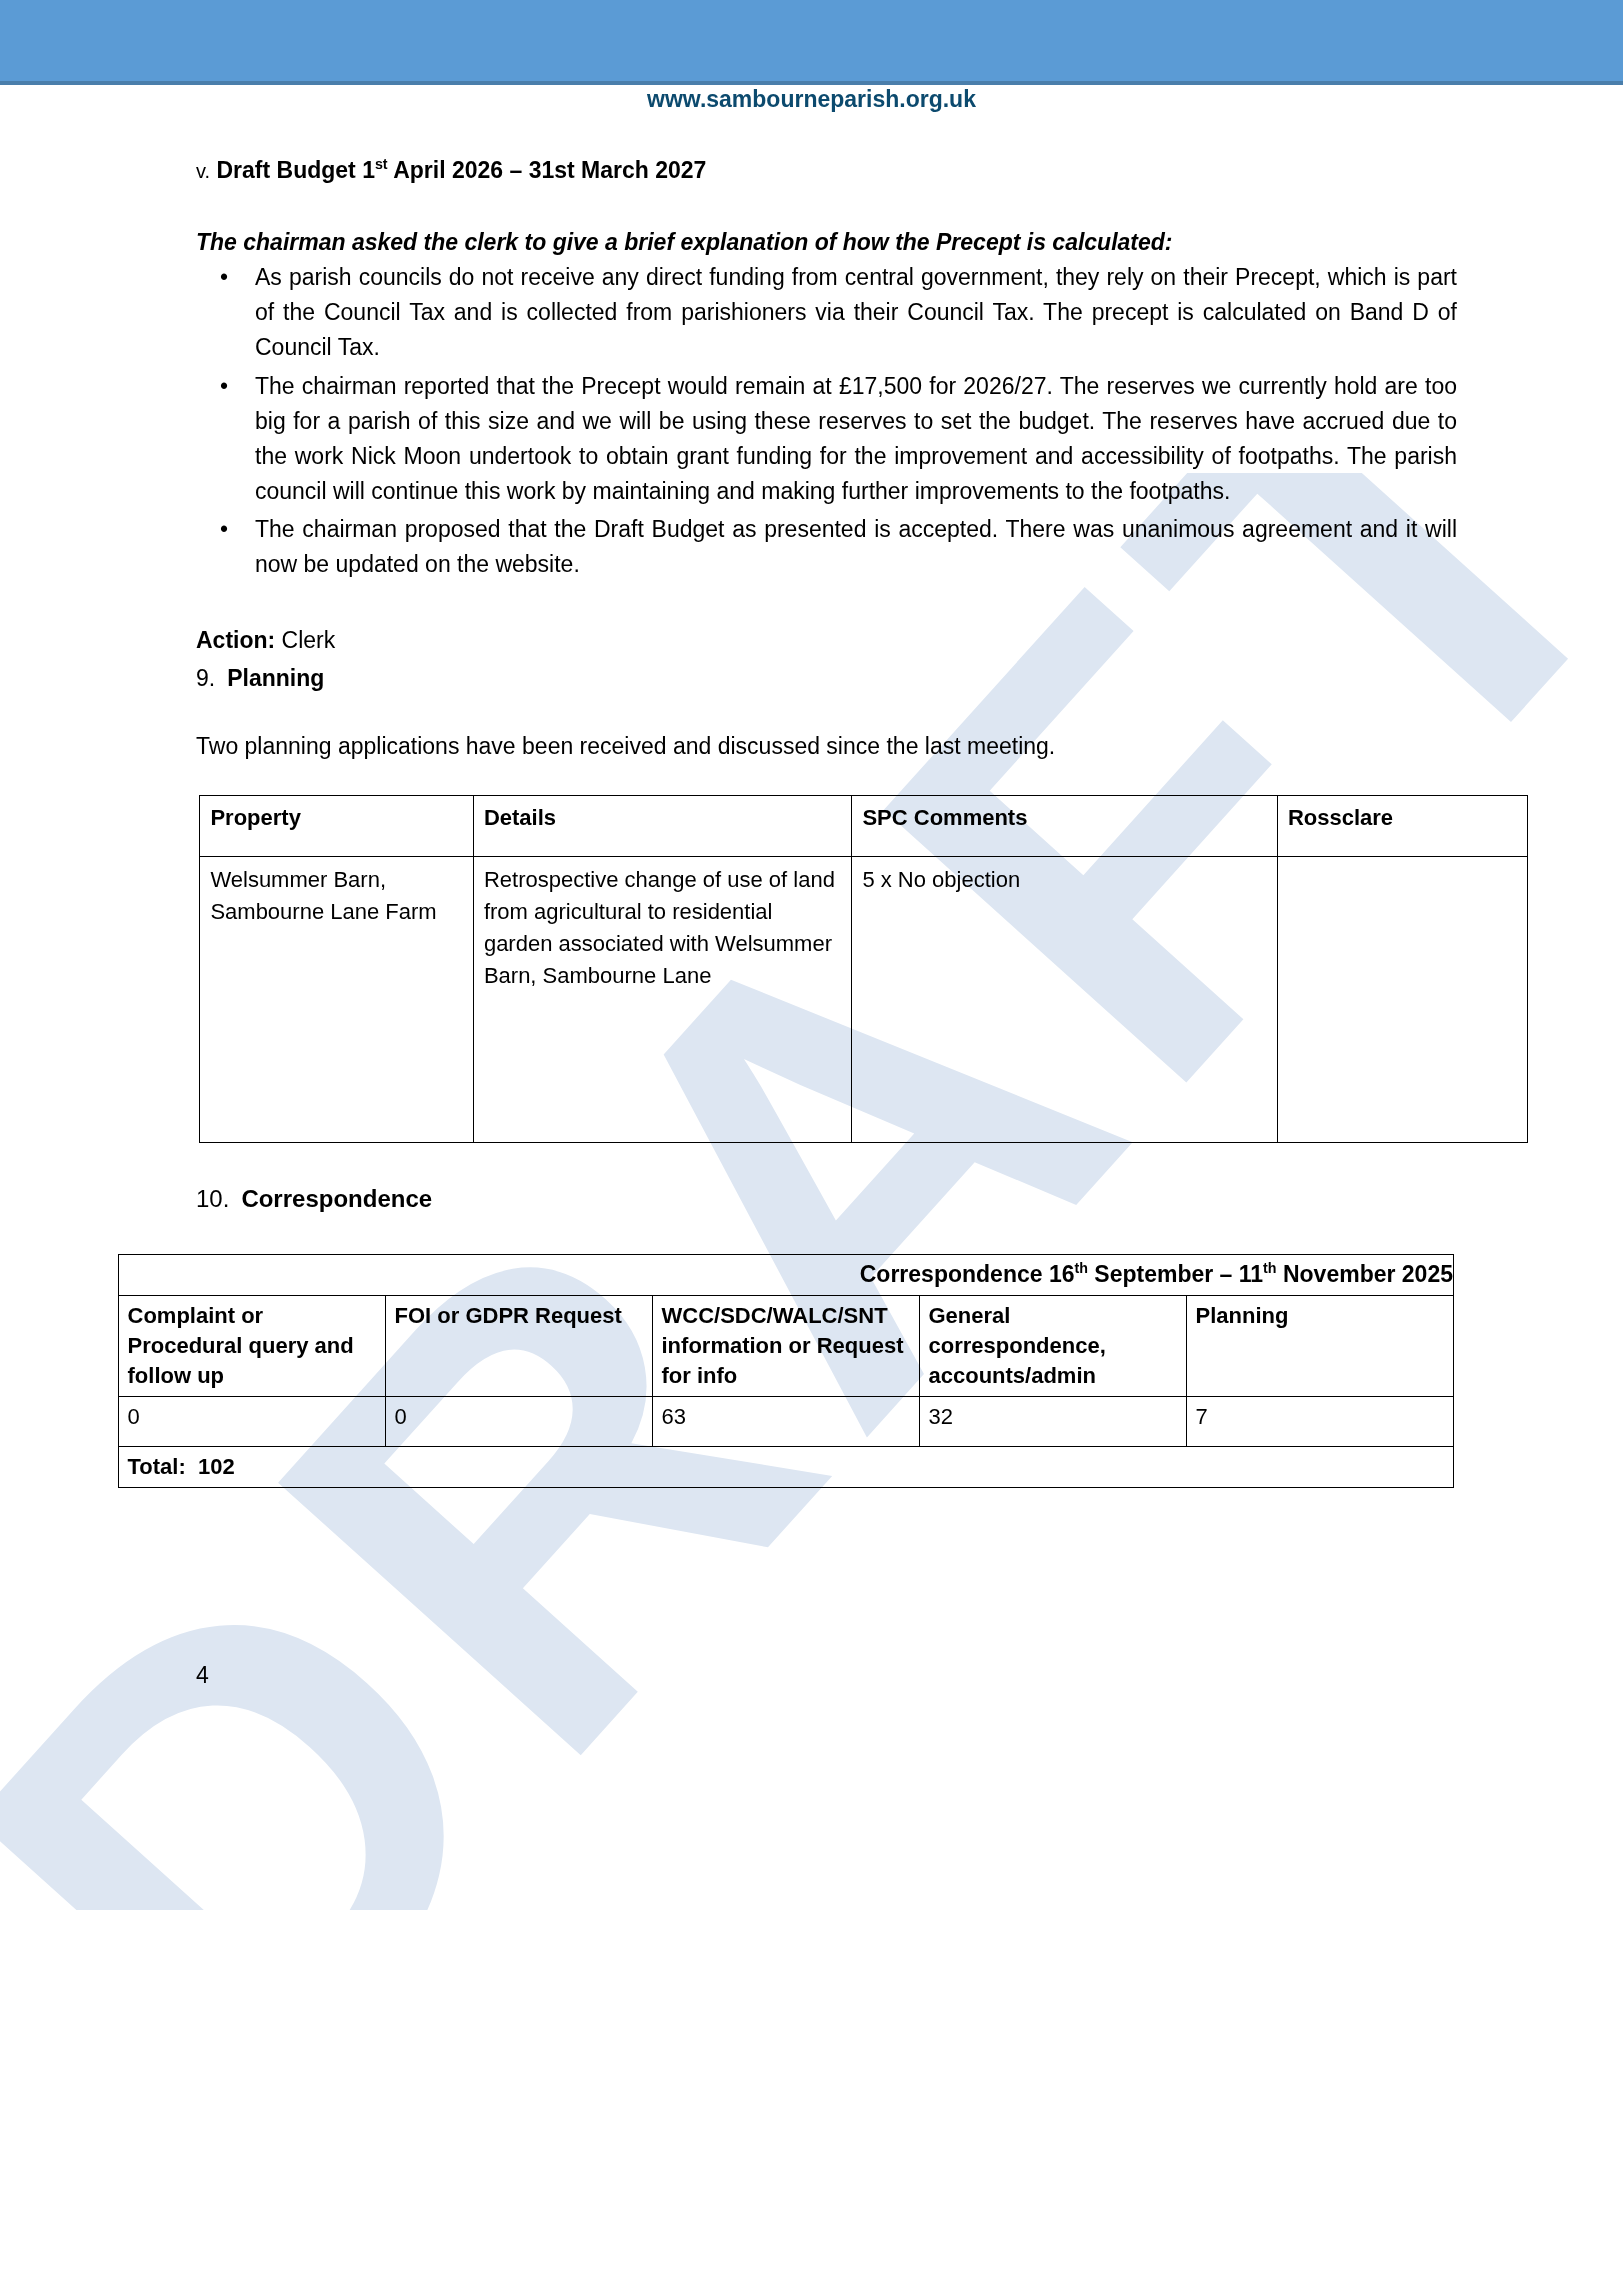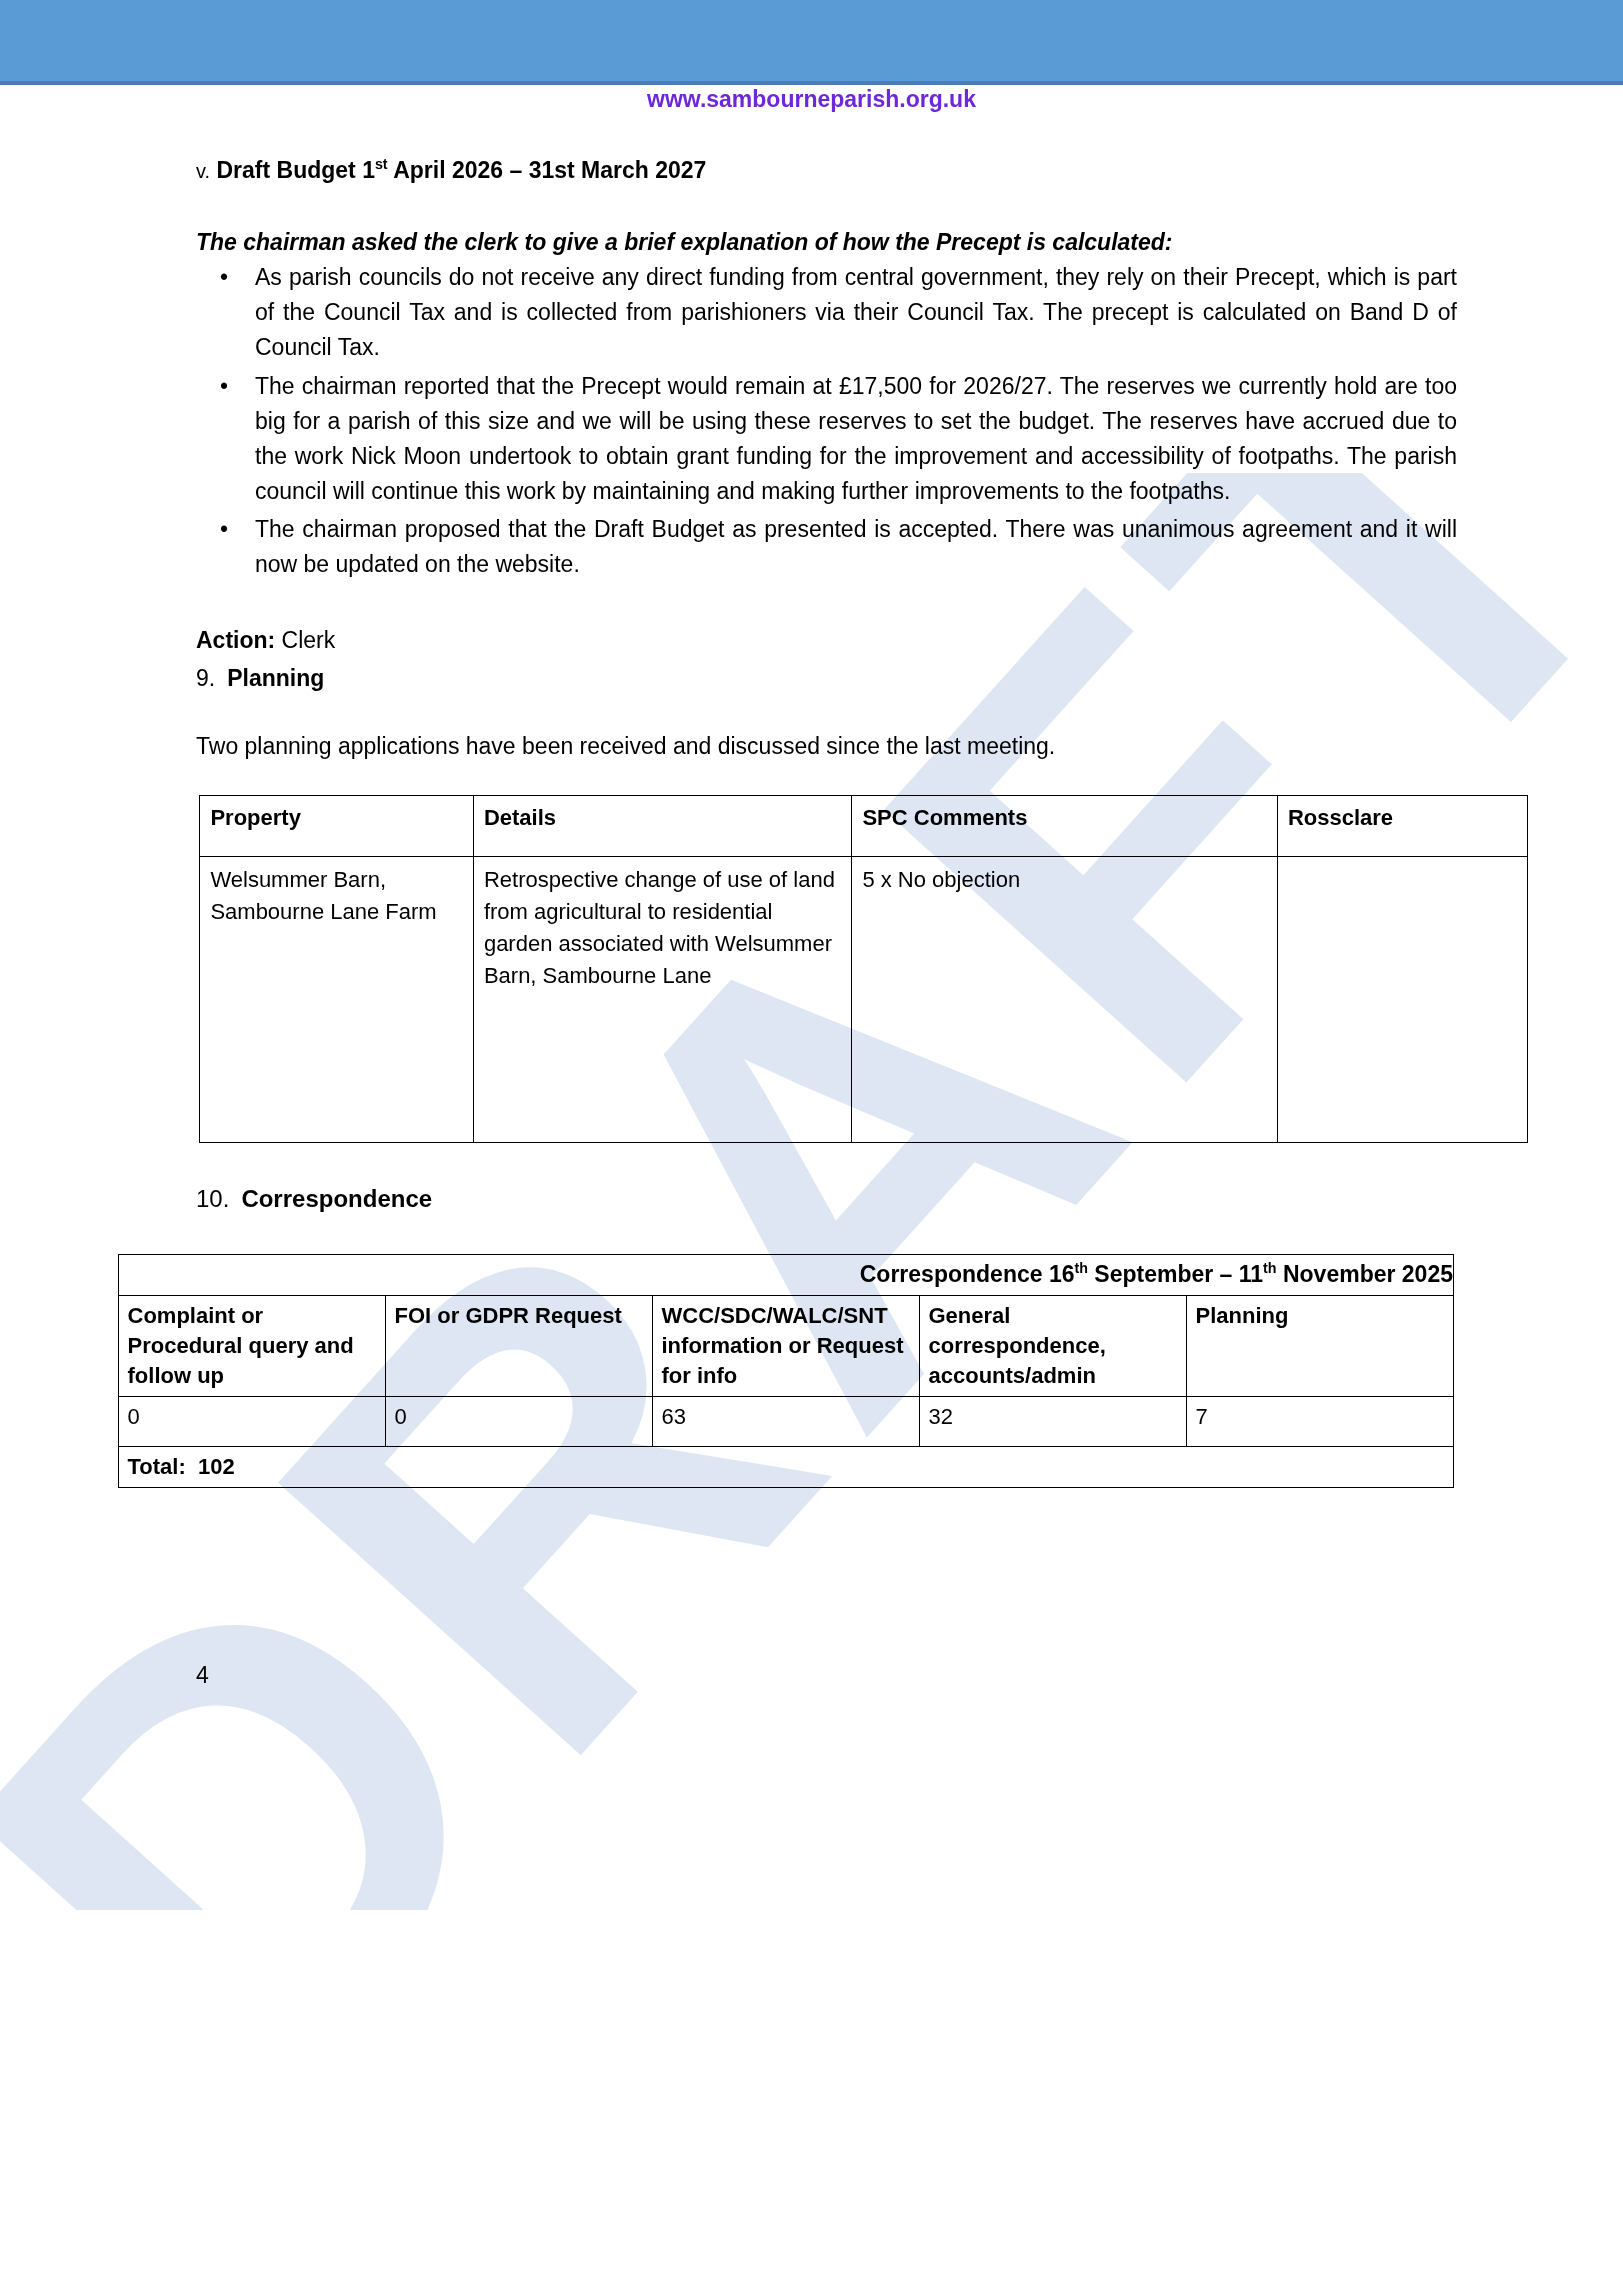--- a/index.html
+++ b/index.html
@@ -68,21 +68,21 @@
   .letterhead .lh-line {
     font-weight: bold;
     font-size: 23px;
     line-height: 31px;
     letter-spacing: 0.1px;
   }
   .letterhead .lh-url {
     font-weight: bold;
     font-size: 23px;
     line-height: 31px;
-    color: #6d28d9;
+    color: #0c4a6e;
   }
 
   .body-area {
     margin-left: 196px;
     margin-right: 166px;
   }
 
   .heading-roman {
     font-weight: bold;
     font-size: 23px;

